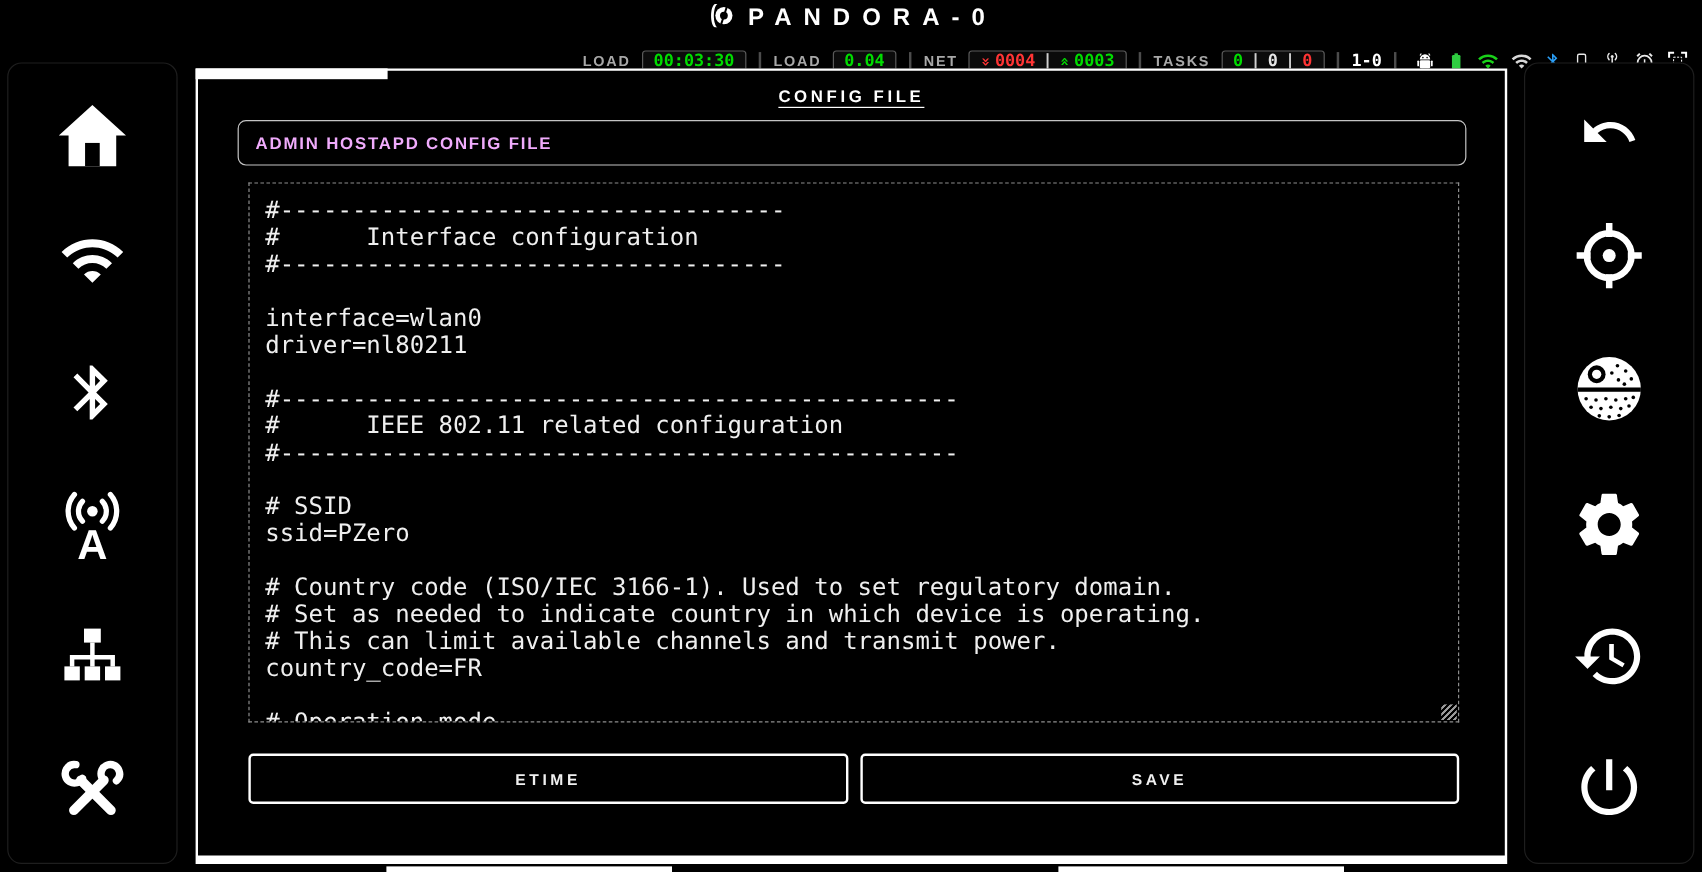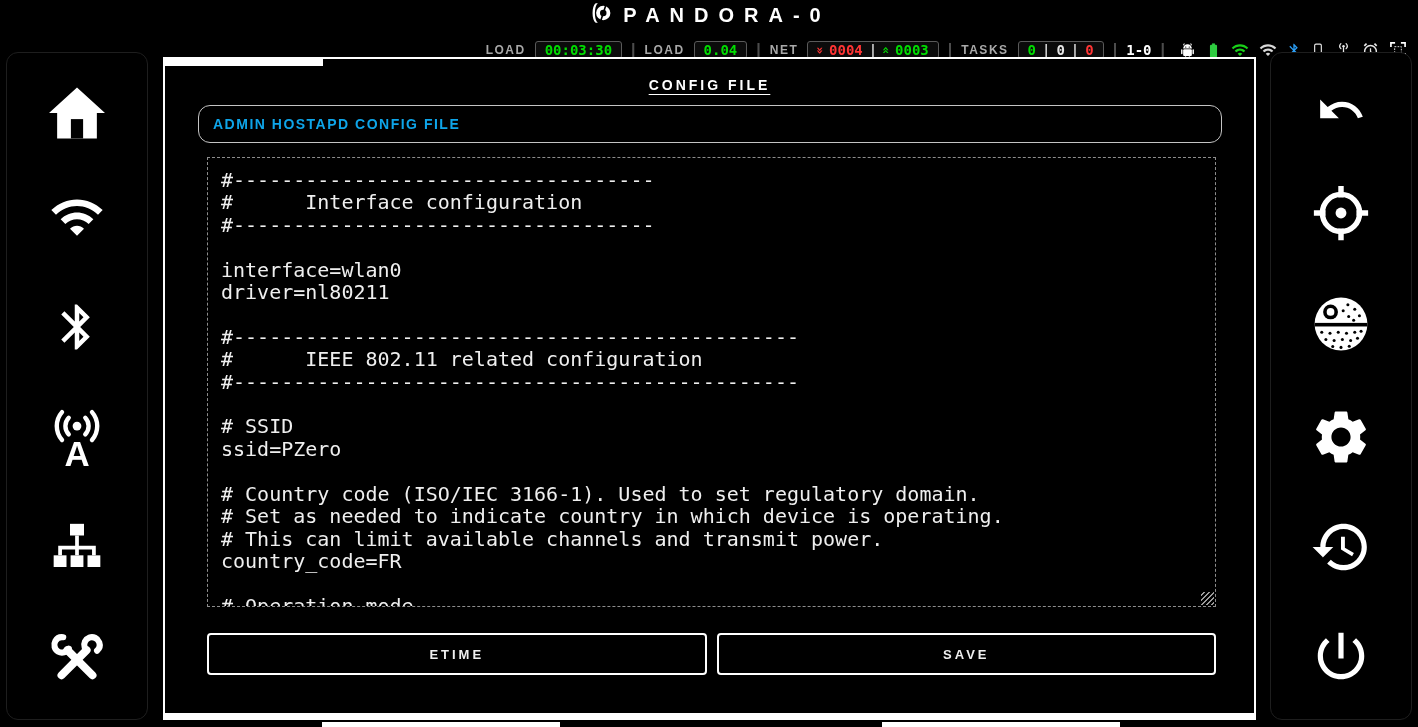--- a/index.html
+++ b/index.html
@@ -61,28 +61,28 @@
     border:2px solid #fff; border-bottom-width:7px; background:#000;
   }
   .frame::before { 
     content:""; position:absolute; top:-2px; left:-2px; width:160px; height:9px; background:#fff;
   }
   .bottom-deco { position:absolute; bottom:0; height:5px; background:#fff; }
   .bottom-deco.b1 { left:322px; width:238px; }
   .bottom-deco.b2 { left:882px; width:238px; }
 
   .page-title {
-    margin-top:18px; text-align:center; font-size:14px; font-weight:800;
+    margin-top:13px; text-align:center; font-size:14px; font-weight:800;
     letter-spacing:3px; text-decoration:underline; text-underline-offset:4px;
     color:#fff;
   }
   .file-field {
     display:block; margin:12px 32px 0 33px; width:calc(100% - 65px); height:38px;
-    background:#000; border:1px solid #c4c4c4; border-radius:12px;
-    color:#0ea5e9; font-family:"Liberation Sans", sans-serif;
+    background:#000; border:1px solid #c4c4c4; border-radius:7px;
+    color:#f0abfc; font-family:"Liberation Sans", sans-serif;
     font-size:14px; font-weight:600; letter-spacing:1.5px; padding:0 14px;
     outline:none;
   }
   .config-wrap { position:relative; margin:14px 38px 0 42px; }
   .config-area {
     display:block; width:100%; height:450px; background:#000;
     border:1px dashed #8d8d8d; color:#efefef;
     font-family:"DejaVu Sans Mono", monospace; font-size:20px; line-height:22.4px;
     padding:11px 8px 0 13px; resize:none; overflow:hidden; white-space:pre;
     outline:none;

